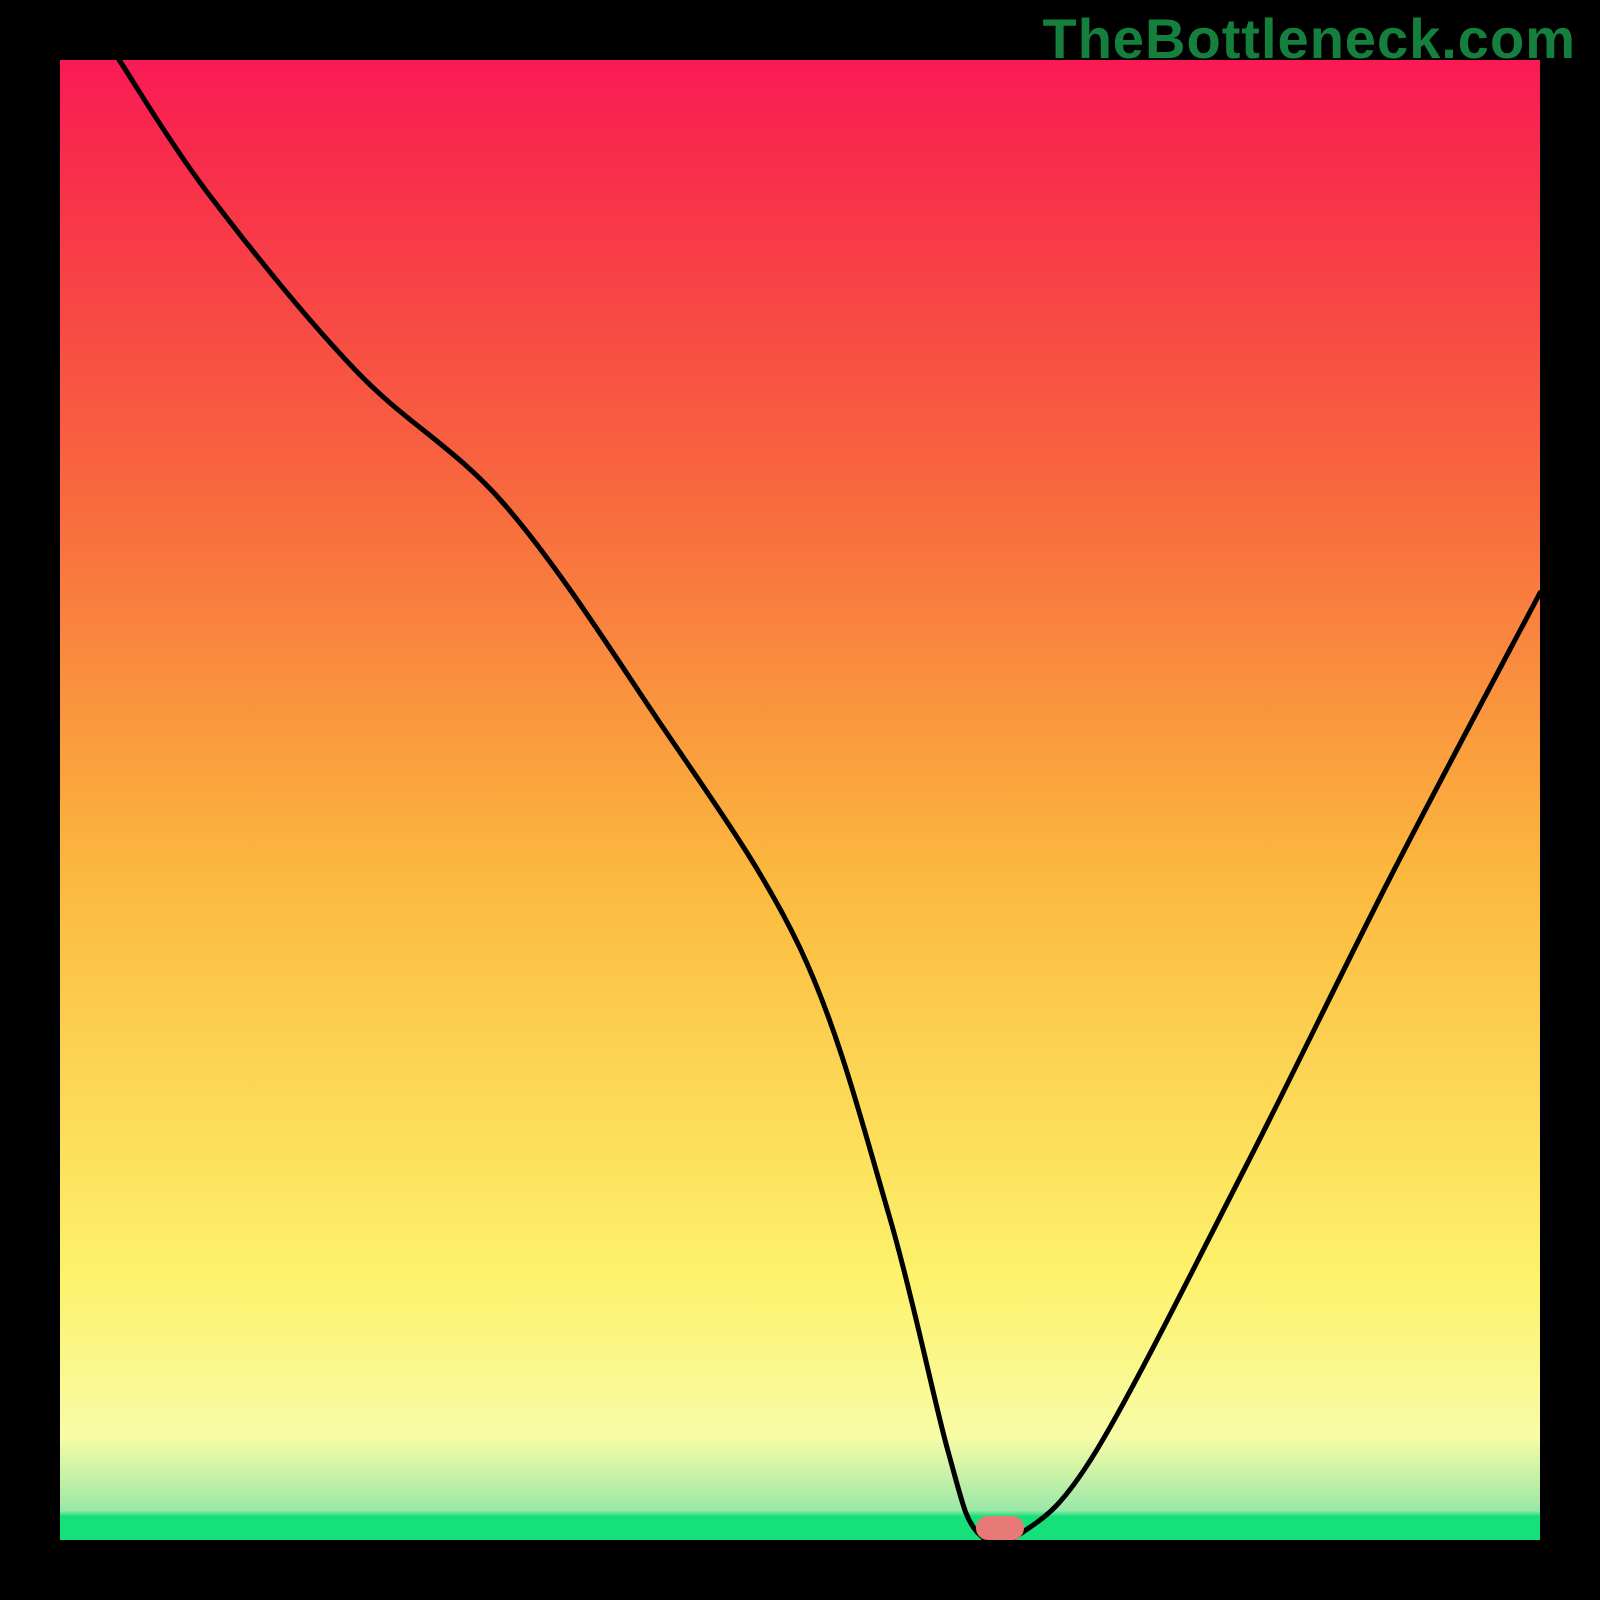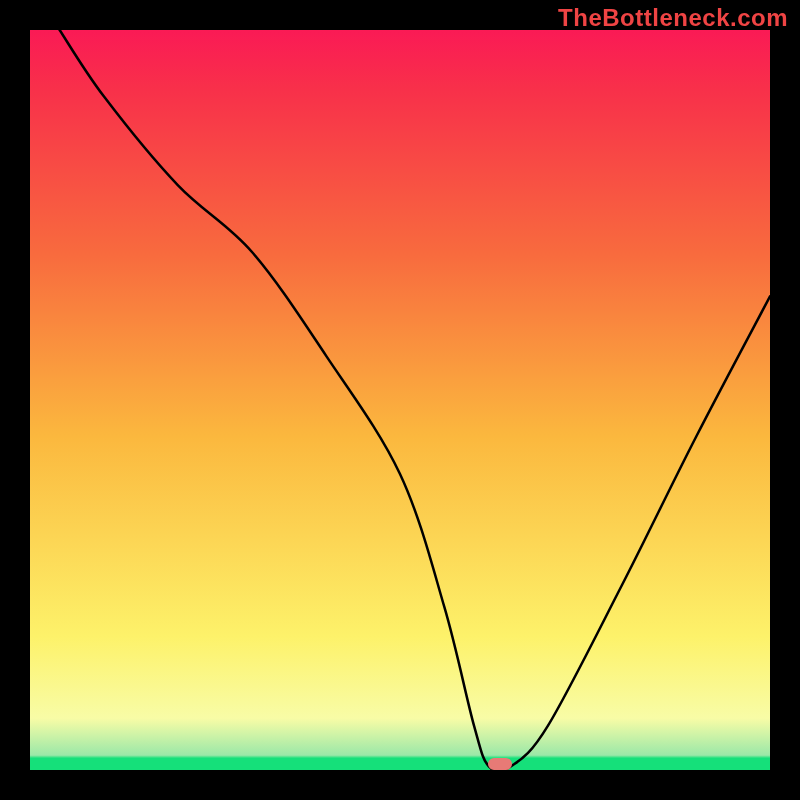--- a/index.html
+++ b/index.html
@@ -13,22 +13,22 @@
   }
   .frame {
     position: relative;
     width: 800px;
     height: 800px;
   }
   .watermark {
     position: absolute;
     top: 4px;
     right: 12px;
-    color: #ef4444;
-    font-size: 24px;
+    color: #15803d;
+    font-size: 28px;
     font-weight: 600;
     letter-spacing: 0.5px;
     z-index: 20;
   }
   
   .plot {
     position: absolute;
     left: 30px;
     top: 30px;
     width: 740px;

